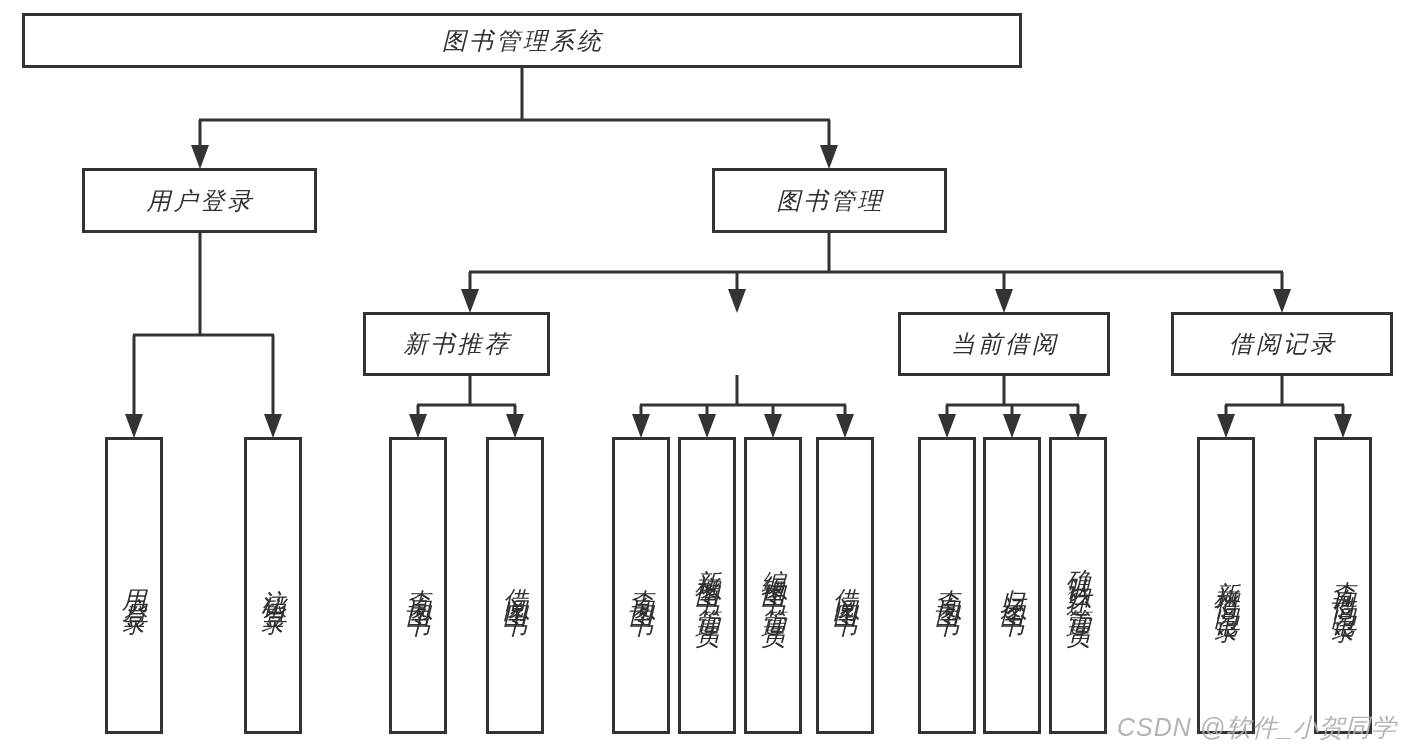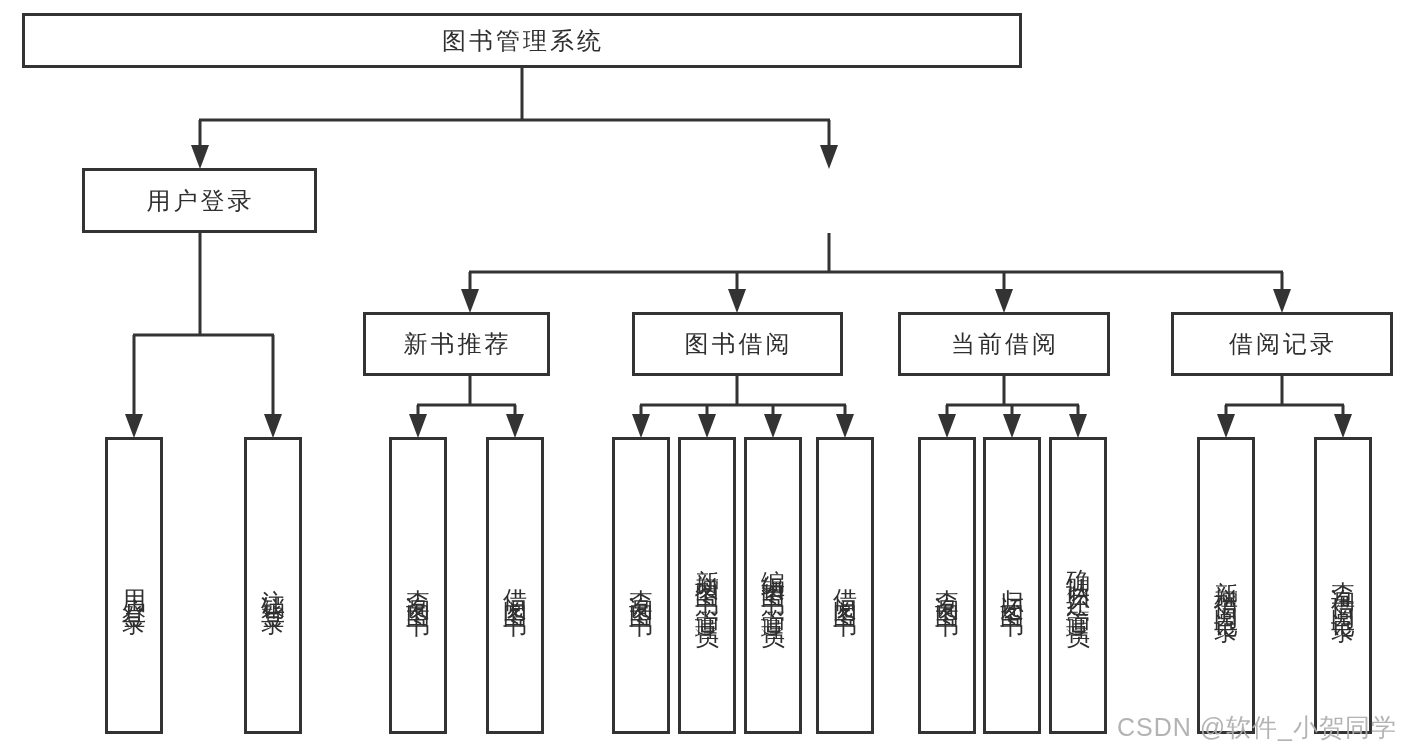--- a/index.html
+++ b/index.html
@@ -2,20 +2,21 @@
 <html><head>
 <meta charset="utf-8">
 <style>
   html,body{margin:0;padding:0;background:#ffffff;}
   #stage{
     position:relative;
     width:1405px;height:747px;
     background:#ffffff;
     font-family:"Liberation Sans","DejaVu Sans",sans-serif;
     overflow:hidden;
+    font-style:italic;
   }
   #wires{position:absolute;left:0;top:0;z-index:1;}
   .box{
     position:absolute;
     box-sizing:border-box;
     border:3px solid #333333;
     background:#ffffff;
     display:flex;
     align-items:center;
     justify-content:center;
@@ -70,26 +71,26 @@
       M1334 414 L1352 414 L1343 438 Z"></path>
   </svg>
 
   <div class="box" style="left:22px;top:13px;width:1000px;height:55px">
     <span>图书管理系统</span>
   </div>
 
   <div class="box" style="left:82px;top:168px;width:235px;height:65px">
     <span>用户登录</span>
   </div>
+  <div class="box" style="left:712px;top:168px;width:235px;height:65px">
+    <span>图书管理</span>
+  </div>
 
   <div class="box" style="left:363px;top:312px;width:187px;height:64px">
     <span>新书推荐</span>
-  </div>
-  <div class="box" style="left:632px;top:312px;width:211px;height:64px">
-    <span>图书借阅</span>
   </div>
   <div class="box" style="left:898px;top:312px;width:212px;height:64px">
     <span>当前借阅</span>
   </div>
   <div class="box" style="left:1171px;top:312px;width:222px;height:64px">
     <span>借阅记录</span>
   </div>
 
   <div class="box vbox" style="left:105px;top:437px;width:58px;height:297px">
     <span>用户登录</span>

